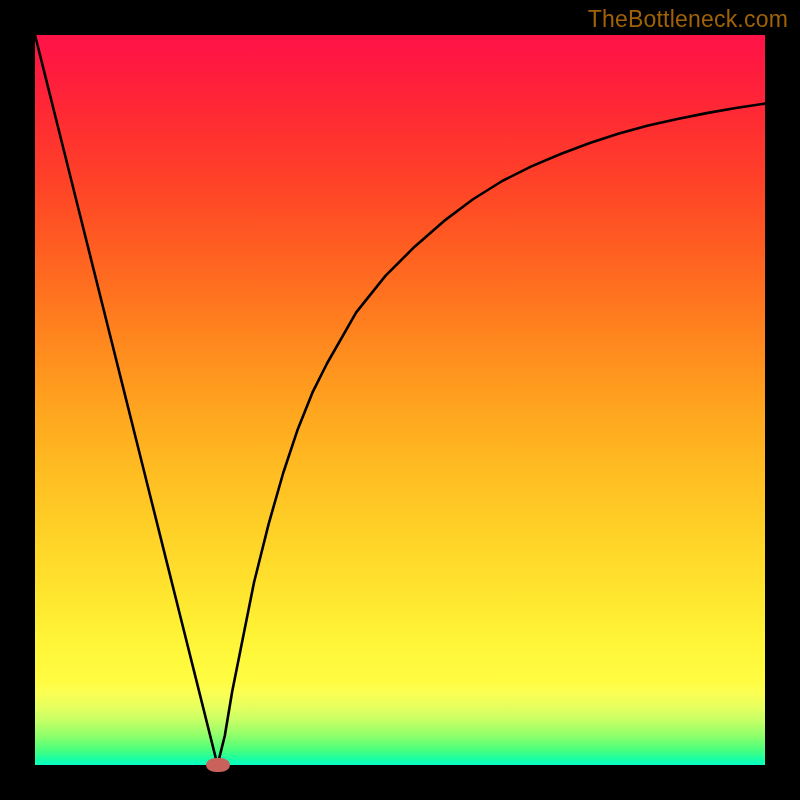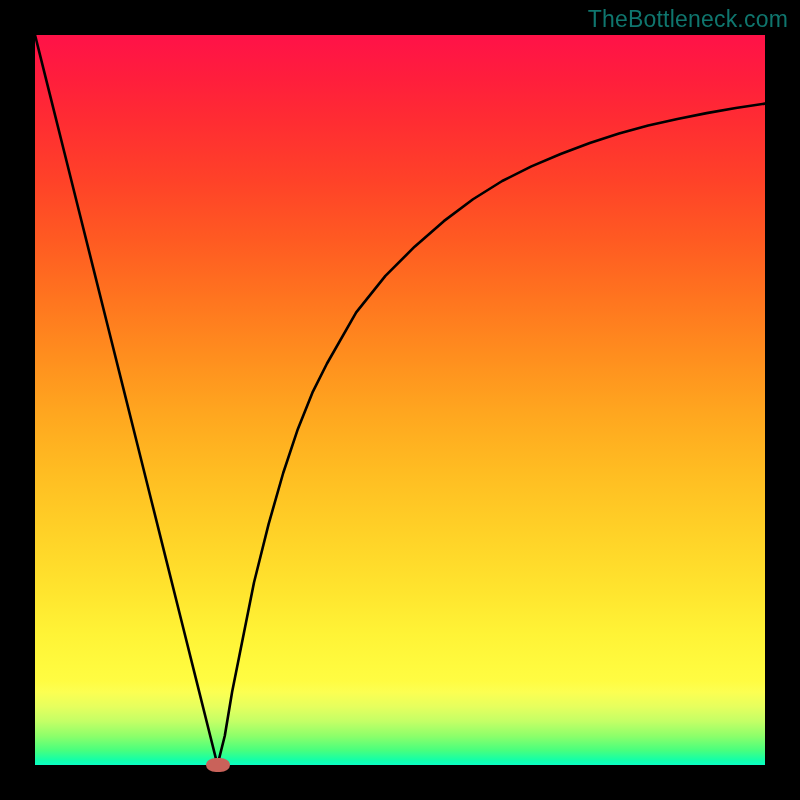--- a/index.html
+++ b/index.html
@@ -44,21 +44,21 @@
       #8eff6a 96%,
       #48ff7e 98%,
       #14ffa8 99.3%,
       #0affc4 100%
     );
   }
   .watermark {
     position: absolute;
     top: 6px;
     right: 12px;
-    color: #0f766e;
+    color: #a16207;
     font-size: 23px;
     font-weight: 500;
     letter-spacing: 0.2px;
   }
   svg.curve {
     position: absolute;
     left: 0;
     top: 0;
     width: 730px;
     height: 730px;

